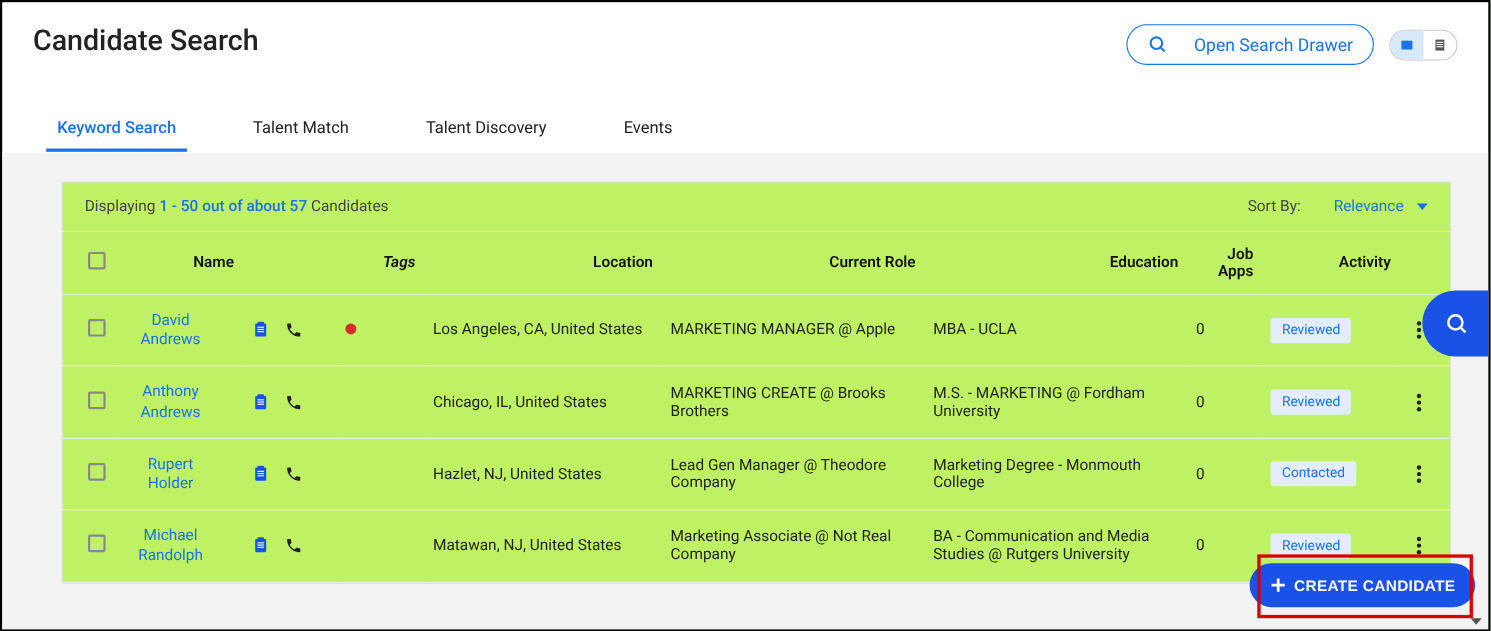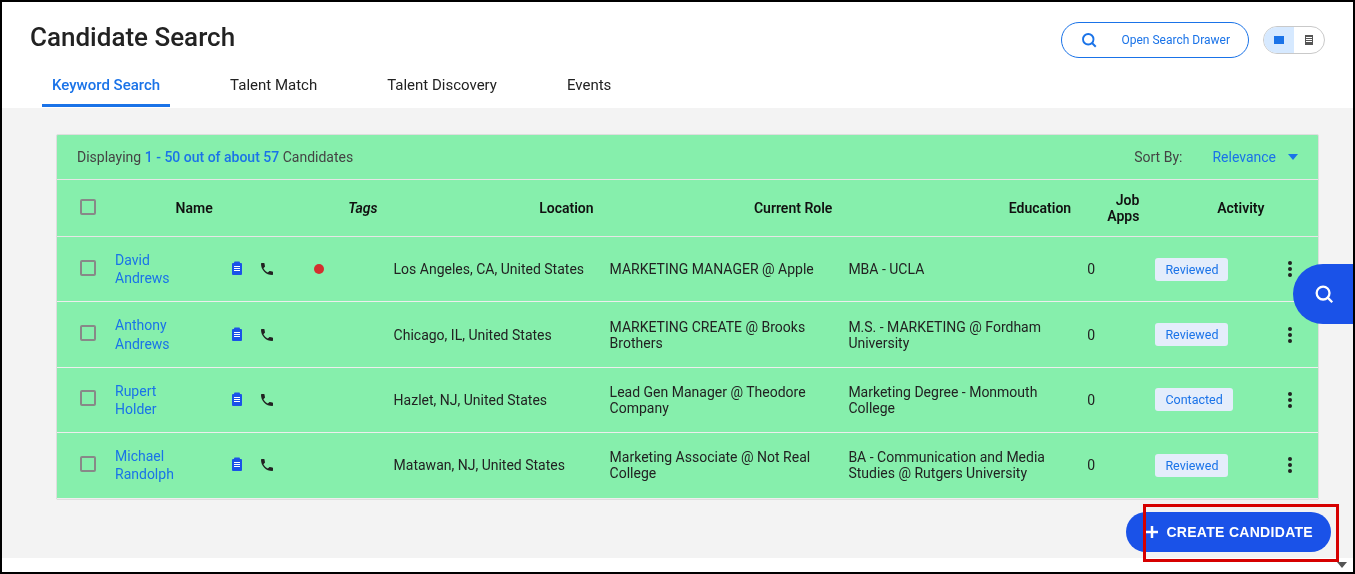--- a/index.html
+++ b/index.html
@@ -1,48 +1,48 @@
 <!DOCTYPE html>
 <html><head>
 <meta charset="utf-8">
 <style>
   * { box-sizing: border-box; margin: 0; padding: 0; }
   body { font-family: -apple-system, BlinkMacSystemFont, "Segoe UI", Roboto, Arial, sans-serif; font-size: 14px; color: #222; background: #fff; width: 1355px; height: 574px; overflow: hidden; position: relative; border: 2px solid #000; }
   .topbar { display: flex; justify-content: space-between; align-items: flex-start; padding: 20px 28px 0 28px; }
   .title { font-size: 26px; font-weight: 500; color: #222; }
   .top-actions { display: flex; align-items: center; gap: 14px; }
-  .open-drawer { display: flex; align-items: center; gap: 24px; border: 1.5px solid #1a73e8; color: #1a73e8; border-radius: 22px; padding: 8px 18px; cursor: pointer; background: #fff; font-size: 12px; }
+  .open-drawer { display: flex; align-items: flex-start; gap: 24px; border: 1.5px solid #1a73e8; color: #1a73e8; border-radius: 22px; padding: 8px 18px; cursor: pointer; background: #fff; font-size: 16px; }
   .open-drawer svg { stroke: #1a73e8; }
   .view-toggle { display: flex; align-items: center; border: 1px solid #c9c9c9; border-radius: 18px; overflow: hidden; height: 28px; }
   .view-toggle .seg { width: 30px; height: 28px; display: flex; align-items: center; justify-content: center; cursor: pointer; }
   .view-toggle .seg.active { background: #d6e9ff; }
   .view-toggle .seg svg { fill: #1a73e8; }
   .view-toggle .seg.inactive svg { fill: #555; }
   .tabs { display: flex; gap: 50px; padding: 18px 40px 0 40px; border-bottom: 1px solid transparent; }
-  .tab { padding: 0 10px 10px 10px; font-size: 15px; color: #222; cursor: pointer; }
+  .tab { padding: 0 10px 10px 10px; font-size: 15px; color: #222; cursor: pointer; margin-top: 30px; }
   .tab.active { color: #1a73e8; border-bottom: 3px solid #1a73e8; font-weight: 500; }
   .content-bg { background: #f3f3f3; padding: 26px 34px 0 54px; height: calc(100% - 120px); }
-  .panel { background: #86efac; border: 1px solid #dedede; border-radius: 2px; }
+  .panel { background: #bef264; border: 1px solid #dedede; border-radius: 2px; }
   .panel-head { display: flex; justify-content: space-between; align-items: center; padding: 14px 20px; border-bottom: 1px solid #e6e6e6; font-size: 14px; color: #444; }
   .count-link { color: #1a73e8; font-weight: 500; }
   .sort-area { display: flex; align-items: center; gap: 30px; }
   .sort-label { color: #444; }
   .sort-val { color: #1a73e8; display: flex; align-items: center; gap: 12px; cursor: pointer; }
   .sort-val .caret { width: 0; height: 0; border-left: 5px solid transparent; border-right: 5px solid transparent; border-top: 6px solid #1a73e8; }
   table { width: 100%; border-collapse: collapse; }
   th { text-align: right; font-weight: 600; font-size: 14px; color: #111; padding: 12px 8px; border-bottom: 1px solid #e6e6e6; }
   td { padding: 14px 8px; border-bottom: 1px solid #eee; vertical-align: middle; font-size: 14px; color: #222; }
   .chk { width: 16px; height: 16px; border: 2px solid #888; border-radius: 2px; display: inline-block; cursor: pointer; }
-  .name-link { color: #1a73e8; cursor: pointer; display: inline-block; max-width: 80px; line-height: 1.3; }
+  .name-link { color: #1a73e8; cursor: pointer; display: inline-block; max-width: 80px; line-height: 1.3; text-align: center; }
   .icons-cell { display: flex; gap: 14px; align-items: center; }
   .tag-dot { width: 10px; height: 10px; border-radius: 50%; background: #d32f2f; display: inline-block; }
   .badge { background: #e4edfb; color: #1a73e8; font-size: 12.5px; padding: 4px 10px; border-radius: 3px; display: inline-block; }
   .kebab { cursor: pointer; padding: 4px 8px; }
   .kebab span { display: block; width: 4px; height: 4px; background: #222; border-radius: 50%; margin: 2px 0; }
-  .create-btn { position: absolute; right: 22px; bottom: 20px; background: #1a52e8; color: #fff; border-radius: 24px; padding: 12px 18px; font-size: 14px; font-weight: 600; letter-spacing: .3px; display: flex; align-items: center; gap: 6px; cursor: pointer; border: none; }
+  .create-btn { position: absolute; right: 12px; bottom: 20px; background: #1a52e8; color: #fff; border-radius: 24px; padding: 12px 18px; font-size: 14px; font-weight: 600; letter-spacing: .3px; display: flex; align-items: center; gap: 6px; cursor: pointer; border: none; }
   .highlight-box { position: absolute; right: 14px; bottom: 10px; width: 196px; height: 58px; border: 3px solid #d60000; pointer-events: none; }
   .float-search { position: absolute; right: -2px; top: 262px; width: 62px; height: 60px; background: #1a52e8; border-radius: 30px 0 0 30px; display: flex; align-items: center; justify-content: center; cursor: pointer; }
   .float-search svg { stroke: #fff; }
   .scroll-caret { position: absolute; right: 6px; bottom: 4px; width: 0; height: 0; border-left: 5px solid transparent; border-right: 5px solid transparent; border-top: 6px solid #555; }
   th.col-chk, td.col-chk { width: 44px; text-align: center; padding-left: 20px; }
   th.col-name { width: 100px; }
   th.col-icons, td.col-icons { width: 75px; }
   th.col-tags, td.col-tags { width: 70px; font-style: italic; }
   th.col-loc, td.col-loc { width: 190px; }
   th.col-role, td.col-role { width: 210px; }
@@ -225,21 +225,21 @@
                   <rect x="5" y="7" width="6" height="1" fill="#fff"></rect>
                   <rect x="5" y="9" width="6" height="1" fill="#fff"></rect>
                 </svg>
         <svg width="16" height="16" viewBox="0 0 24 24" fill="#222">
                   <path d="M6.6 10.8c1.4 2.8 3.8 5.1 6.6 6.6l2.2-2.2c.3-.3.7-.4 1-.2 1.1.4 2.4.6 3.6.6.6 0 1 .4 1 1V20c0 .6-.4 1-1 1C10.6 21 3 13.4 3 4c0-.6.4-1 1-1h3.4c.6 0 1 .4 1 1 0 1.2.2 2.5.6 3.6.1.4 0 .8-.2 1l-2.2 2.2z"></path>
                 </svg>
       </div>
     </td>
     <td class="col-tags"></td>
     <td class="col-loc">Matawan, NJ, United States</td>
-    <td class="col-role">Marketing Associate @ Not Real College</td>
+    <td class="col-role">Marketing Associate @ Not Real Company</td>
     <td class="col-edu">BA - Communication and Media Studies @ Rutgers University</td>
     <td class="col-apps">0</td>
     <td class="col-act"><span class="badge">Reviewed</span></td>
     <td class="col-menu">
               <div class="kebab">
                 <span></span>
                 <span></span>
                 <span></span>
               </div>
             </td>

